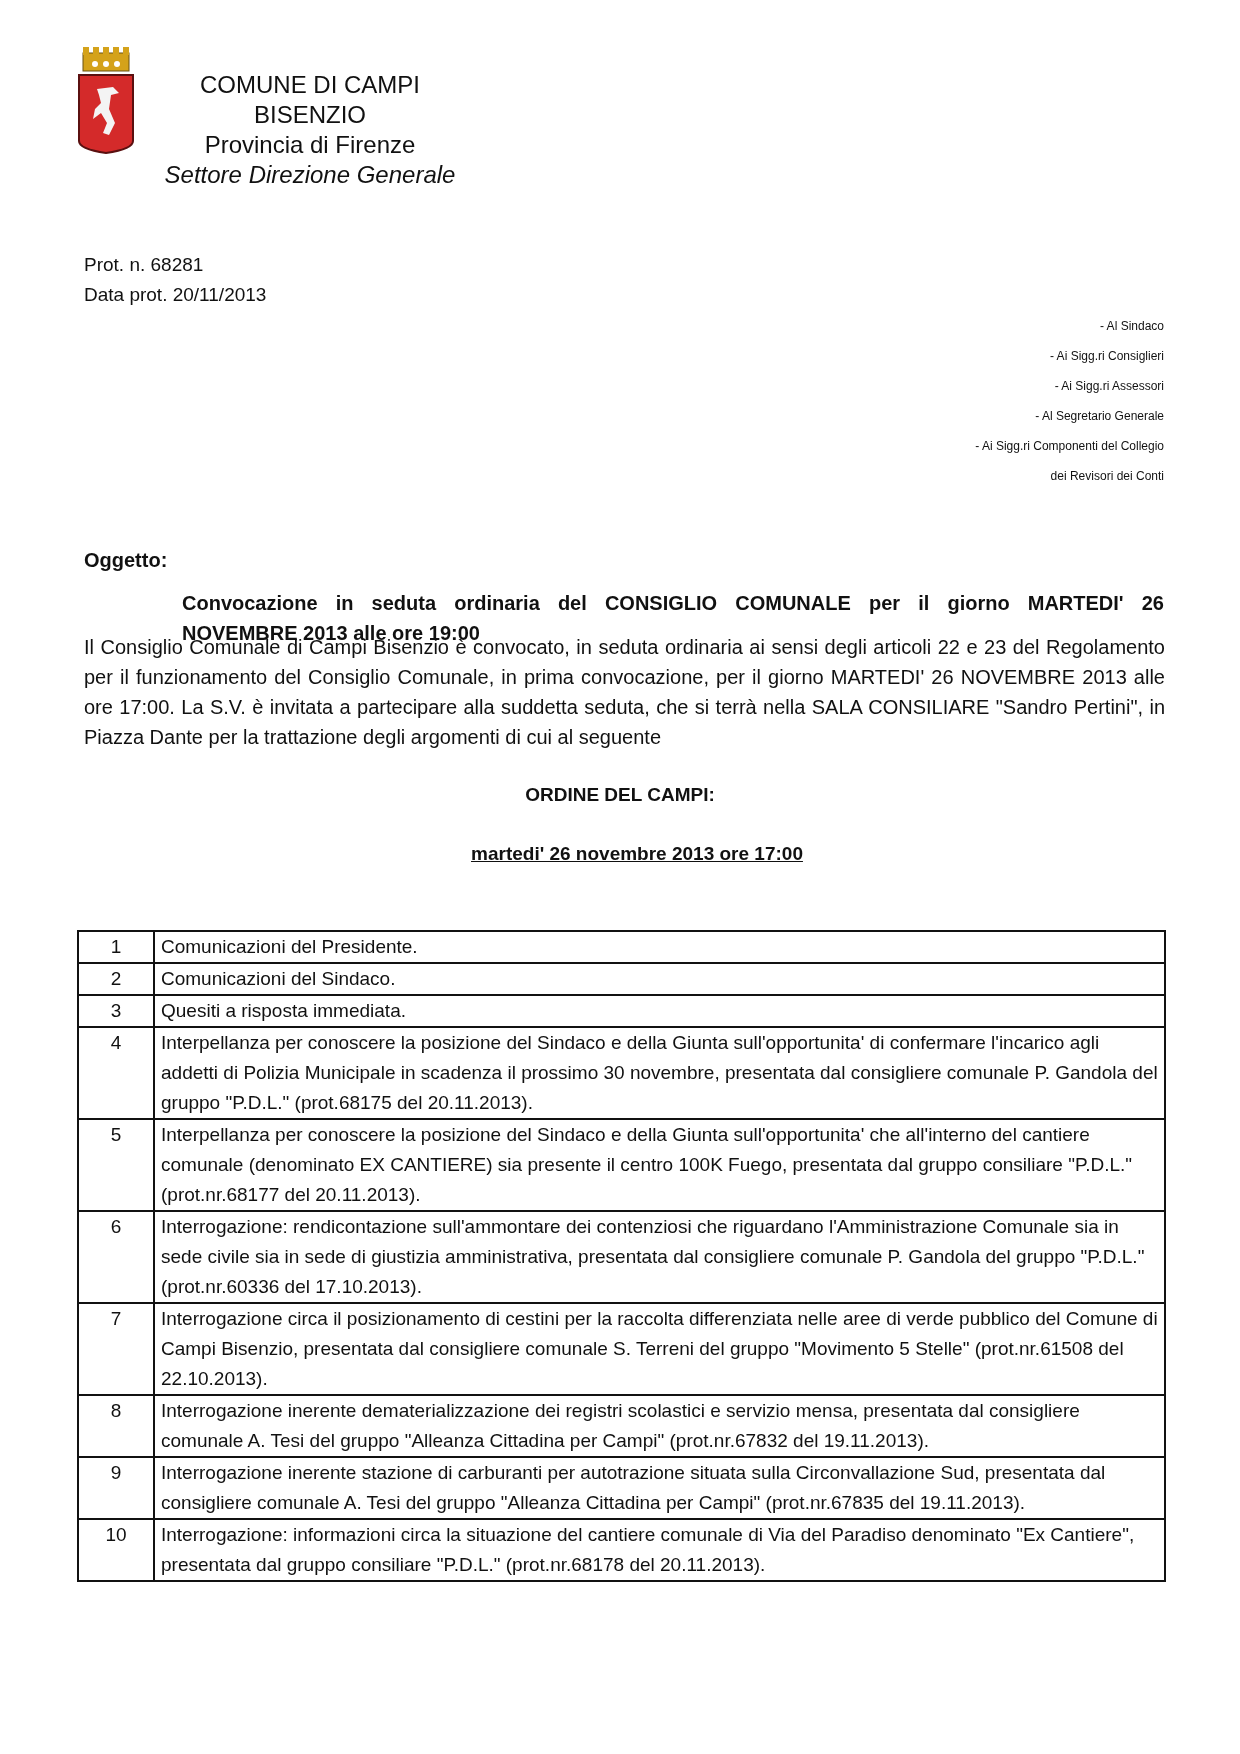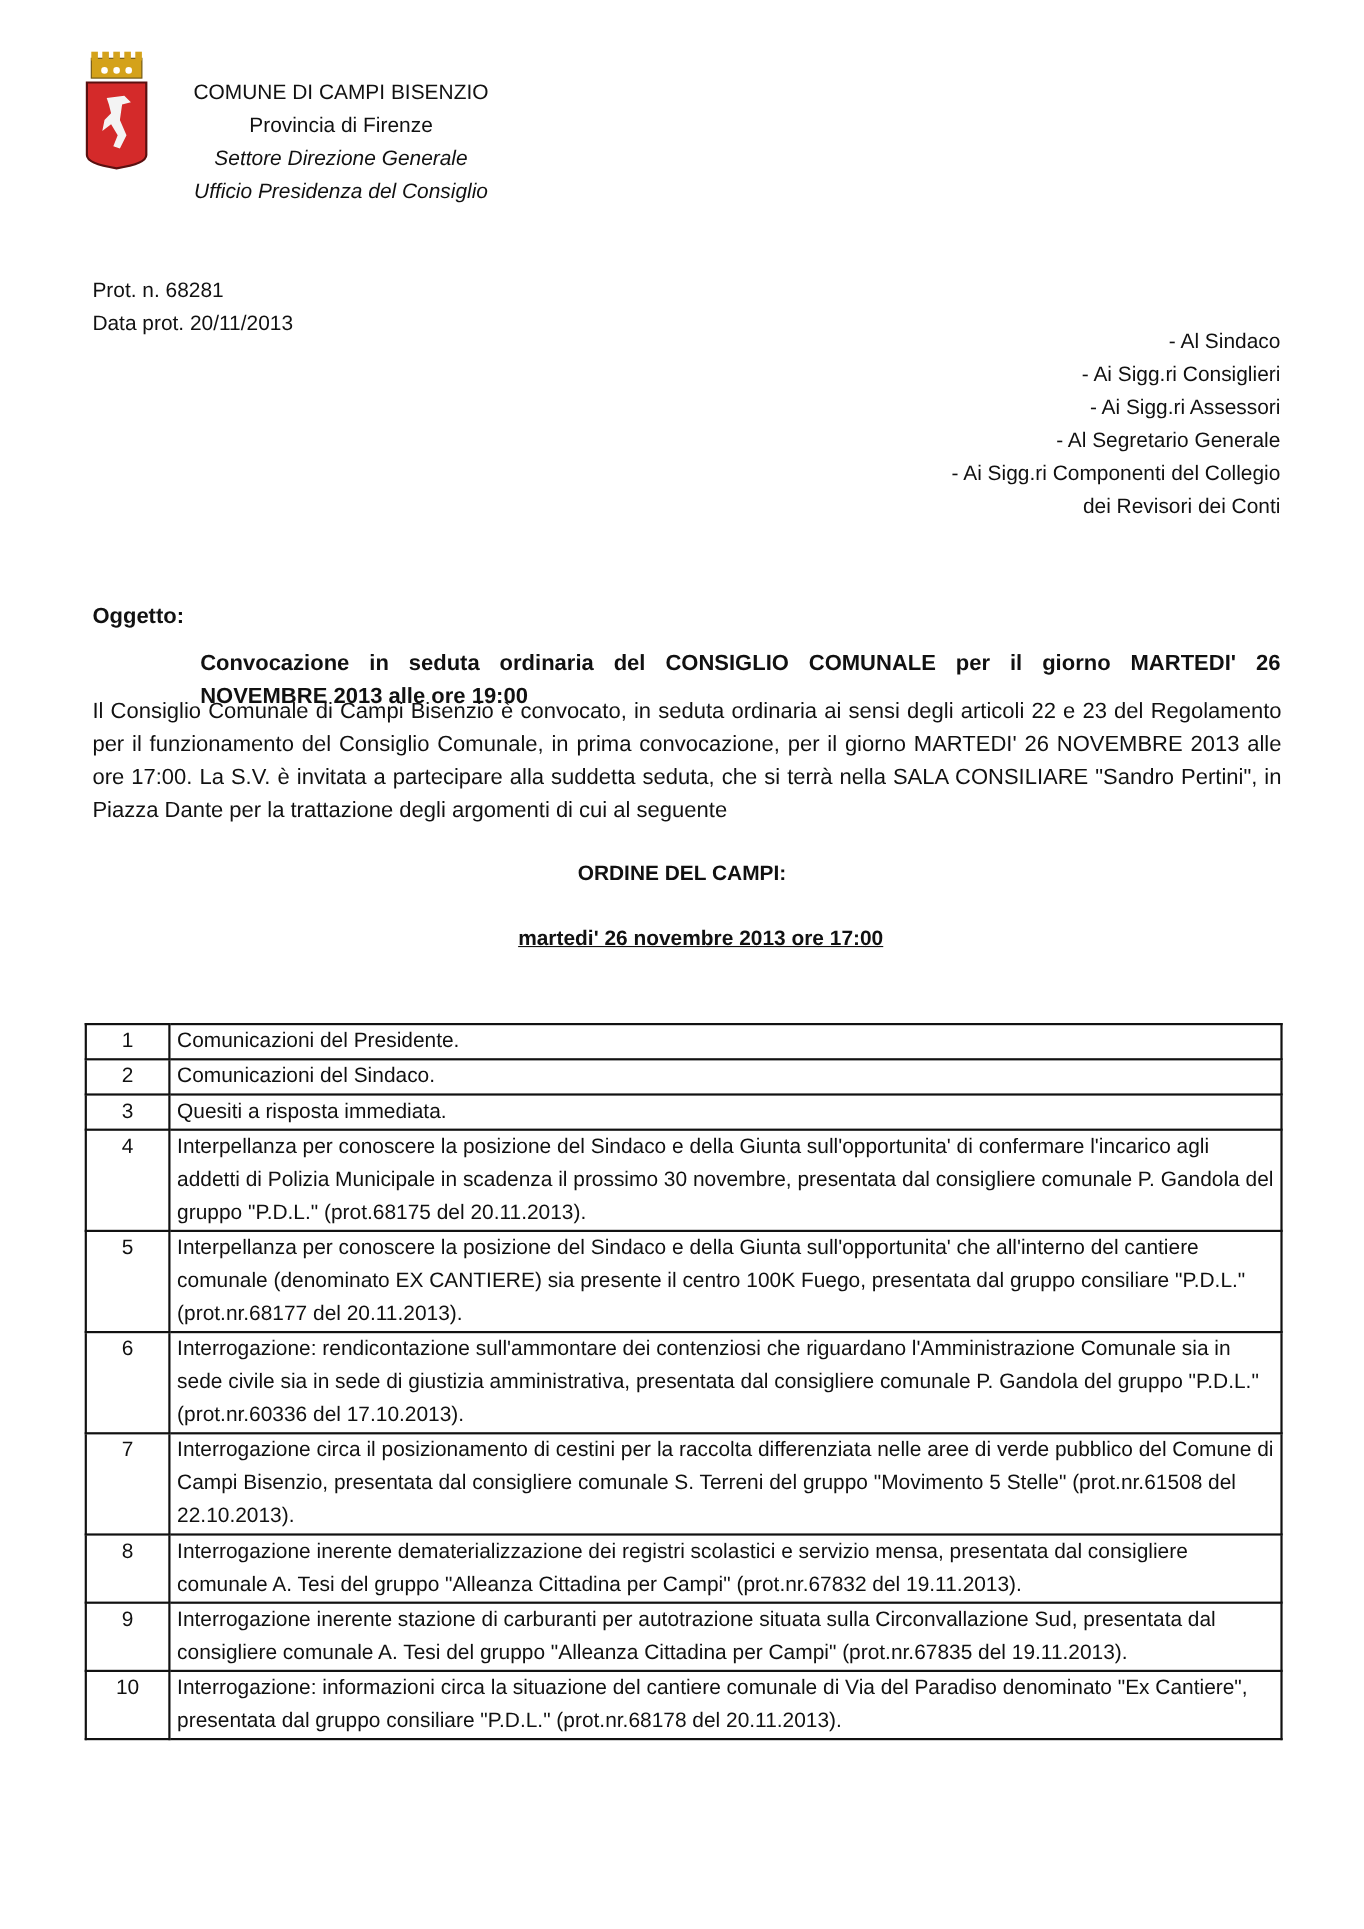--- a/index.html
+++ b/index.html
@@ -1,23 +1,23 @@
 <!DOCTYPE html>
 <html><head>
 <meta charset="utf-8">
 <style>
   html, body { margin: 0; padding: 0; background: #ffffff; }
   body { width: 1240px; height: 1754px; position: relative; overflow: hidden;
          font-family: "Liberation Sans", sans-serif; color: #111; }
   .abs { position: absolute; }
   .logo { left: 75px; top: 45px; width: 62px; height: 112px; }
-  .header-block { left: 148px; top: 70px; width: 324px; text-align: center; font-size: 19px; line-height: 30px; }
+  .header-block { left: 148px; top: 70px; width: 324px; text-align: center; font-size: 24px; line-height: 30px; }
   .header-block .it { font-style: italic; }
   .prot { left: 84px; top: 250px; font-size: 19px; line-height: 30px; }
-  .recipients { right: 76px; top: 296px; text-align: right; font-size: 19px; line-height: 30px; }
+  .recipients { right: 76px; top: 311px; text-align: right; font-size: 12px; line-height: 30px; }
   .subject { left: 84px; top: 545px; width: 1080px; font-size: 20px; line-height: 30px; font-weight: bold; font-family: "Liberation Sans", sans-serif; }
   .subject .lbl { display: inline-block; width: 98px; }
   .subject .txt { display: inline; margin-top: 43px; }
   .subject .row { display: flex; }
   .subject .row .txt { flex: 1; text-align: justify; text-align-last: justify; }
   .subject .row2 { padding-left: 98px; }
   .body-text { left: 84px; top: 632px; width: 1081px; font-size: 20px; line-height: 30px; text-align: justify; }
   .odg-title { left: 0; width: 1240px; top: 784px; text-align: center; font-weight: bold; font-size: 19px; }
   .odg-date { left: 17px; width: 1240px; top: 843px; text-align: center; font-weight: bold; font-size: 19px; text-decoration: underline; }
   table.agenda { position: absolute; left: 77px; top: 930px; width: 1089px; border-collapse: collapse; font-size: 19px; line-height: 30px; }
@@ -44,21 +44,20 @@
       <path d="M4 30 H58 V96 Q58 104 31 108 Q4 104 4 96 Z" fill="#d42a2a" stroke="#5a1010" stroke-width="2"></path>
       <path d="M22 44 L38 42 L44 48 L36 50 L34 64 L40 78 L34 90 L28 88 L32 78 L26 68 L18 74 L20 64 L26 58 L24 50 Z" fill="#f4f4f4"></path>
     </g>
   </svg>
 </div>
 
 <div class="abs header-block">
   <div>COMUNE DI CAMPI BISENZIO</div>
   <div>Provincia di Firenze</div>
   <div class="it">Settore Direzione Generale</div>
-  <div class="it">Ufficio Presidenza del Consiglio</div>
 </div>
 
 <div class="abs prot">
   <div>Prot. n. 68281</div>
   <div>Data prot. 20/11/2013</div>
 </div>
 
 <div class="abs recipients">
   <div>- Al Sindaco</div>
   <div>- Ai Sigg.ri Consiglieri</div>

